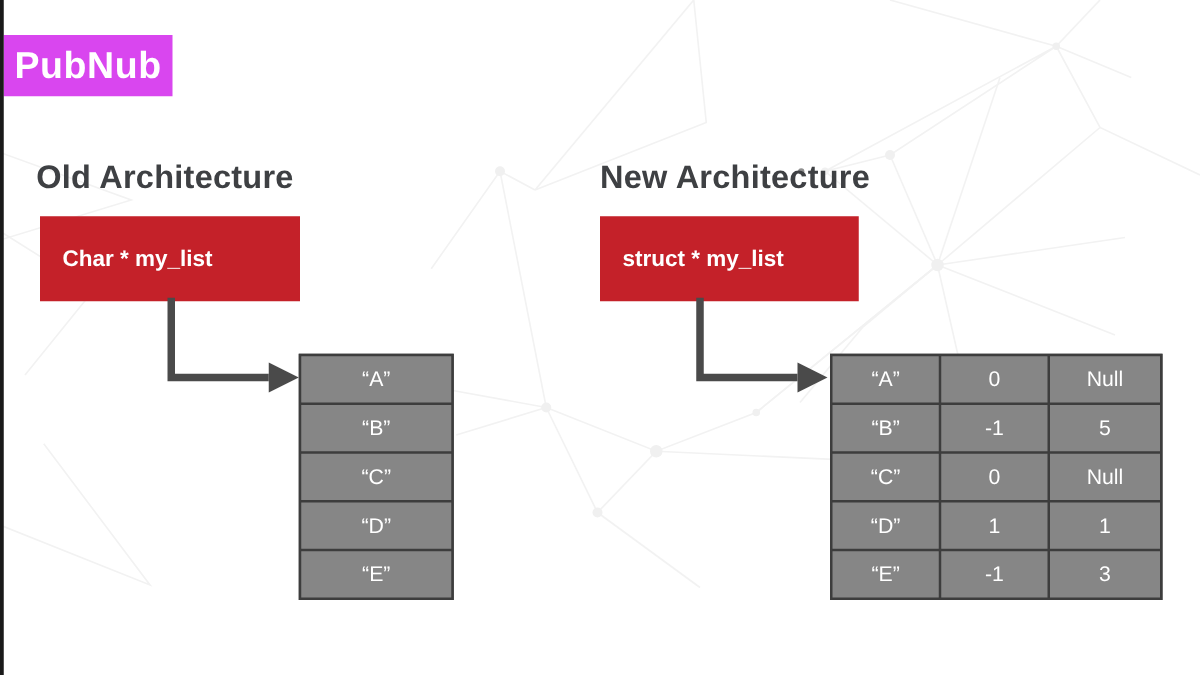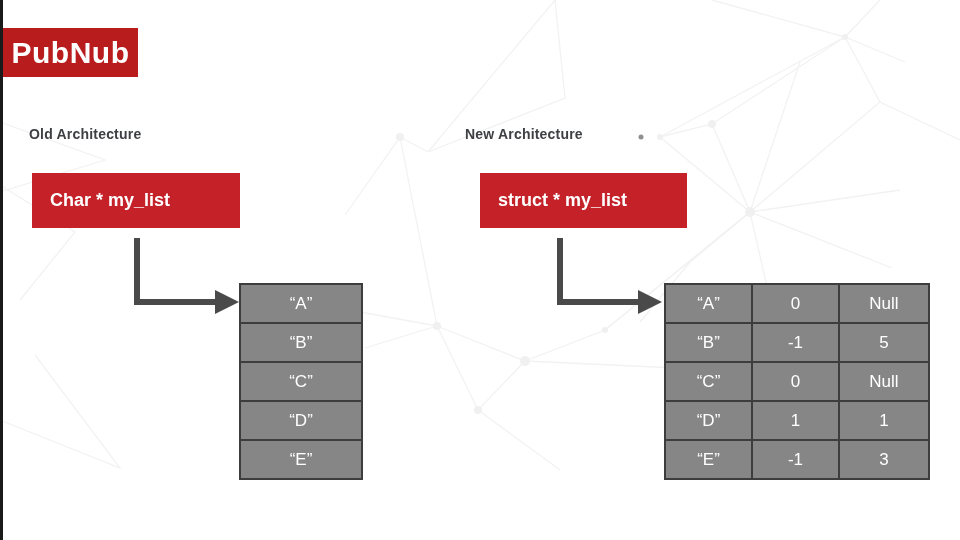--- a/index.html
+++ b/index.html
@@ -12,34 +12,34 @@
   .bg-pattern {
     position:absolute; left:0; top:0; width:960px; height:540px;
     z-index:0;
   }
   .edge-bar {
     position:absolute; left:0; top:0; width:3px; height:540px;
     background:#1a1a1a; z-index:3;
   }
   .logo {
     position:absolute; left:3px; top:28px; width:135px; height:49px;
-    background:#b91c1c; color:#ffffff;
+    background:#d946ef; color:#ffffff;
     font-size:30px; font-weight:bold; letter-spacing:0.5px;
     display:flex; align-items:center; justify-content:center;
     z-index:2;
   }
   .heading {
     position:absolute; top:126px;
-    font-size:14px; font-weight:bold; color:#3e4043;
+    font-size:26px; font-weight:bold; color:#3e4043;
     letter-spacing:0.2px; z-index:2;
   }
   #heading-old { left:29px; }
-  #heading-new { left:465px; }
+  #heading-new { left:480px; }
   .pointer-box {
-    position:absolute; top:173px; height:55px;
+    position:absolute; top:173px; height:68px;
     background:#c42129; color:#ffffff;
     font-size:18px; font-weight:bold;
     display:flex; align-items:center;
     padding-left:18px; box-sizing:border-box;
     z-index:2;
   }
   #box-old { left:32px; width:208px; }
   #box-new { left:480px; width:207px; }
   .arrow-svg { position:absolute; top:238px; width:112px; height:84px; z-index:2; }
   #arrow-old { left:131px; }

